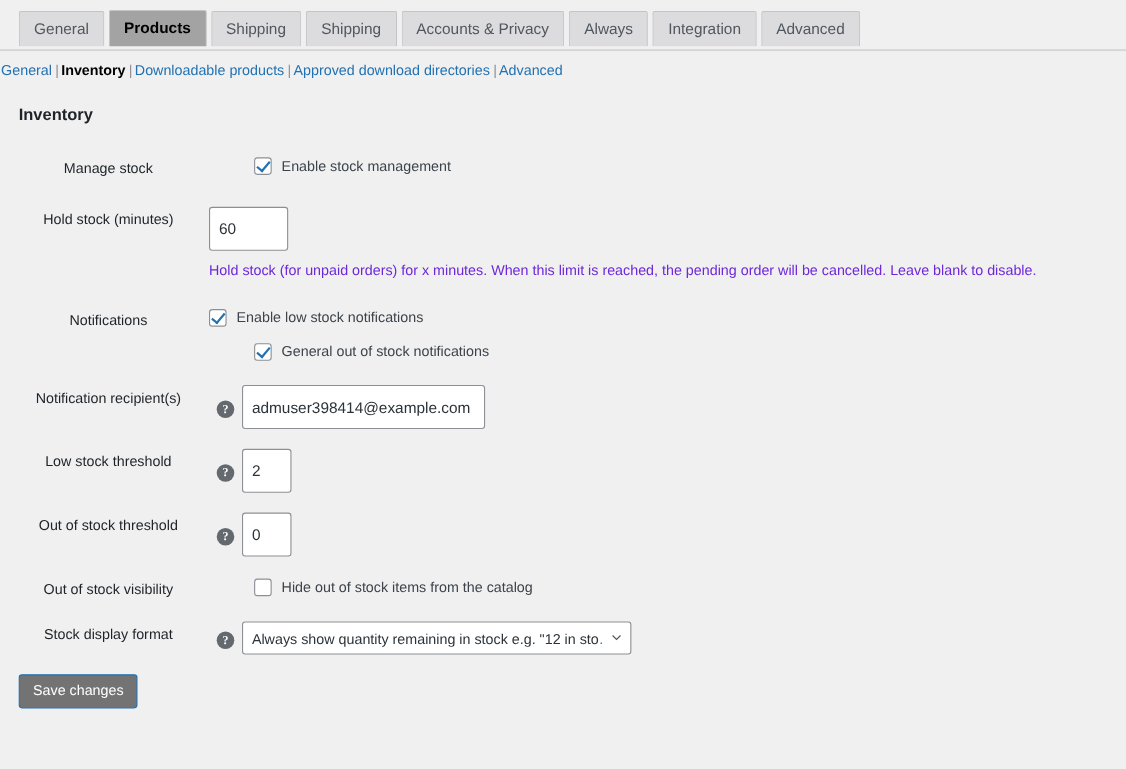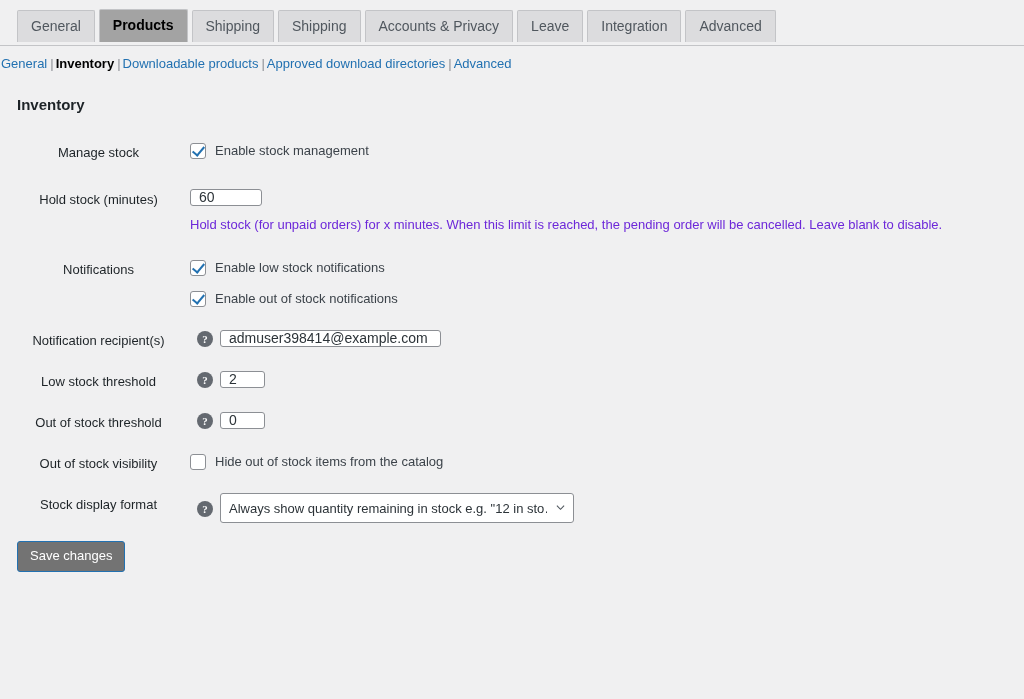--- a/index.html
+++ b/index.html
@@ -143,21 +143,21 @@
   
   .txt {
     font-family: "Liberation Sans", sans-serif;
     font-size: 14px;
     color: #2c3338;
     background: #ffffff;
     border: 1px solid #8c8f94;
     border-radius: 3px;
     padding: 4px 8px;
     box-sizing: border-box;
-    height: 17px;
+    height: 40px;
     line-height: 19px;
   }
   .txt.small { width: 72px; }
   .txt.tiny  { width: 45px; }
   .txt.email { width: 221px; }
 
   select.sel {
     font-family: "Liberation Sans", sans-serif;
     font-size: 13px;
     color: #2c3338;
@@ -185,21 +185,21 @@
     height: 9px;
     pointer-events: none;
   }
 
   
   .cb-row {
     display: flex;
     align-items: center;
     margin-bottom: 12px;
   }
-  .cb-row:last-child { margin-bottom: 0; }
+  .cb-row:last-child { margin-bottom: 0; margin-left: 41px; }
   .cb {
     width: 16px;
     height: 16px;
     min-width: 16px;
     border: 1px solid #8c8f94;
     border-radius: 3px;
     background: #ffffff;
     position: relative;
     box-sizing: border-box;
     margin-right: 9px;
@@ -244,21 +244,21 @@
     font-weight: normal;
     line-height: 16px;
     padding: 6px 12px 7px 12px;
     cursor: pointer;
   }
 </style>
 </head>
 <body>
 
 <div class="tab-strip">
-  <a class="tab">General</a><a class="tab active">Products</a><a class="tab">Shipping</a><a class="tab">Shipping</a><a class="tab">Accounts &amp; Privacy</a><a class="tab">Leave</a><a class="tab">Integration</a><a class="tab">Advanced</a>
+  <a class="tab">General</a><a class="tab active">Products</a><a class="tab">Shipping</a><a class="tab">Shipping</a><a class="tab">Accounts &amp; Privacy</a><a class="tab">Always</a><a class="tab">Integration</a><a class="tab">Advanced</a>
 </div>
 
 <div class="subnav">
   <a>General</a><span class="sep">|</span><a class="current">Inventory</a><span class="sep">|</span><a>Downloadable products</a><span class="sep">|</span><a>Approved download directories</a><span class="sep">|</span><a>Advanced</a>
 </div>
 
 <h2 class="section-title">Inventory</h2>
 
 <table class="form-table">
   <tbody>
@@ -283,21 +283,21 @@
 
     <tr>
       <th>Notifications</th>
       <td>
         <div class="cb-row">
           <span class="cb checked"></span>
           <span class="cb-label">Enable low stock notifications</span>
         </div>
         <div class="cb-row">
           <span class="cb checked"></span>
-          <span class="cb-label">Enable out of stock notifications</span>
+          <span class="cb-label">General out of stock notifications</span>
         </div>
       </td>
     </tr>
 
     <tr class="row-tight">
       <th>Notification recipient(s)</th>
       <td>
         <div class="field-line">
           <span class="helpcol"><span class="help-icon">?</span></span>
           <input class="txt email" type="text" value="admuser398414@example.com" style="">

